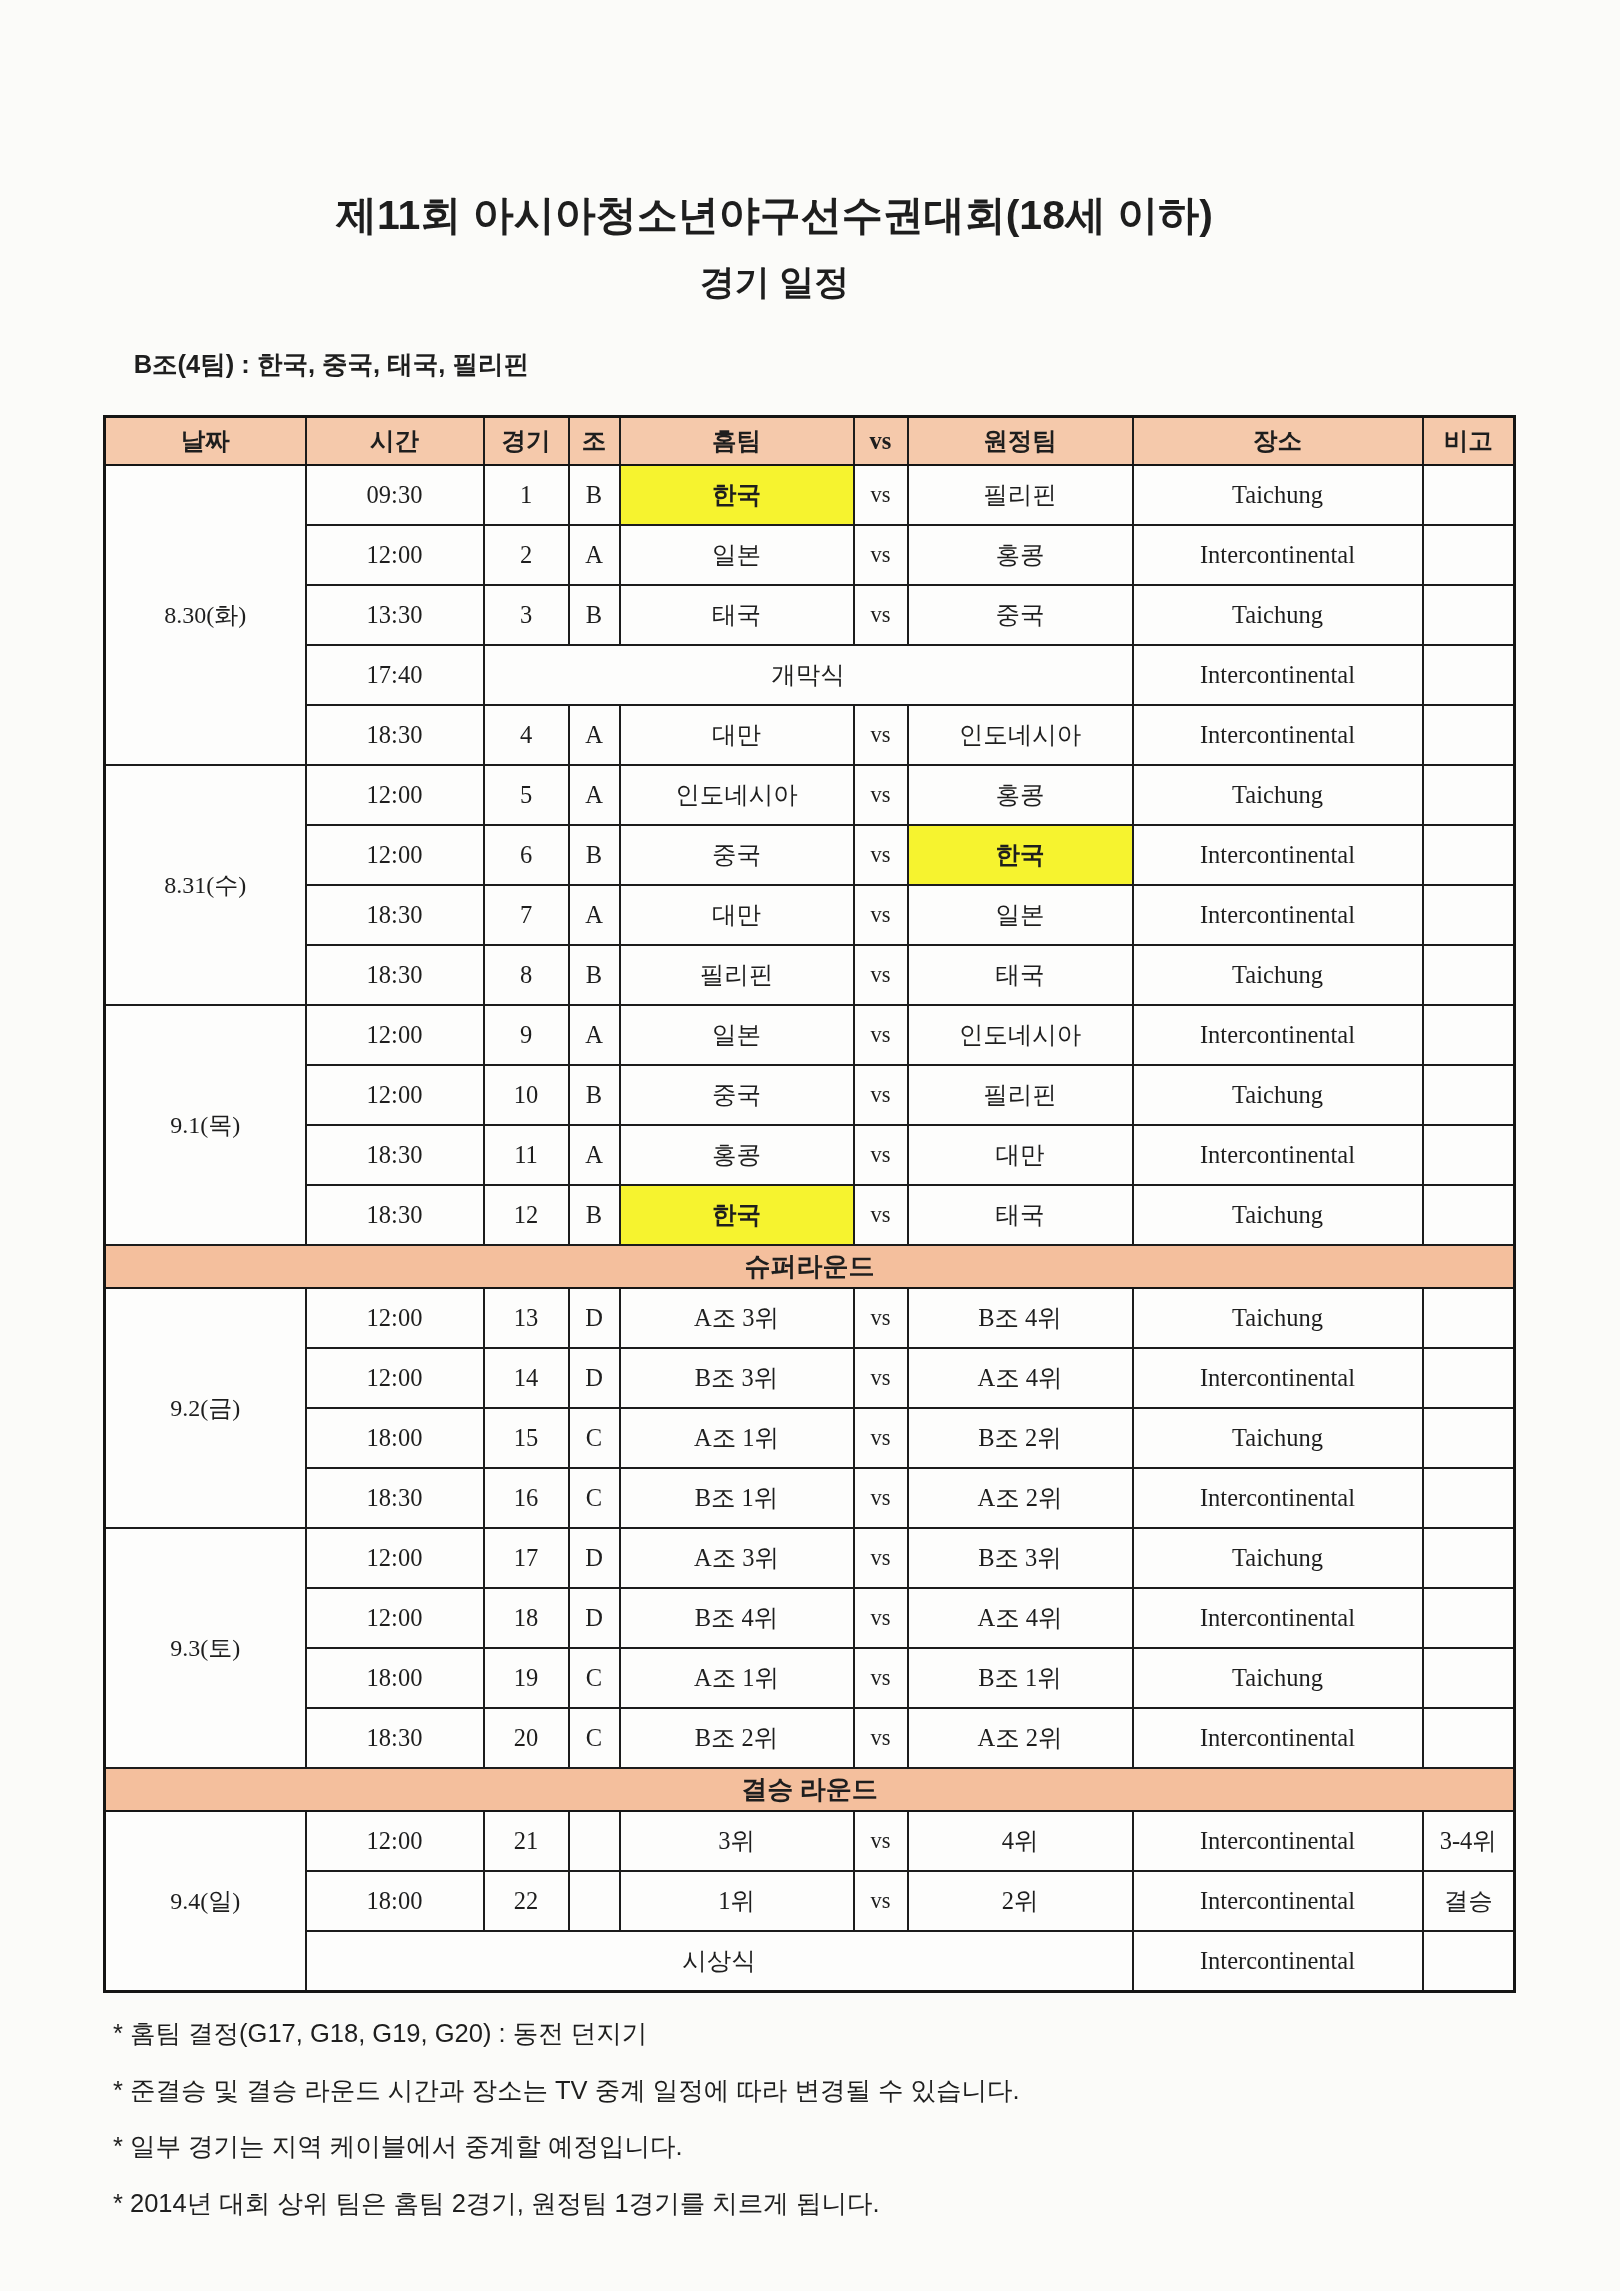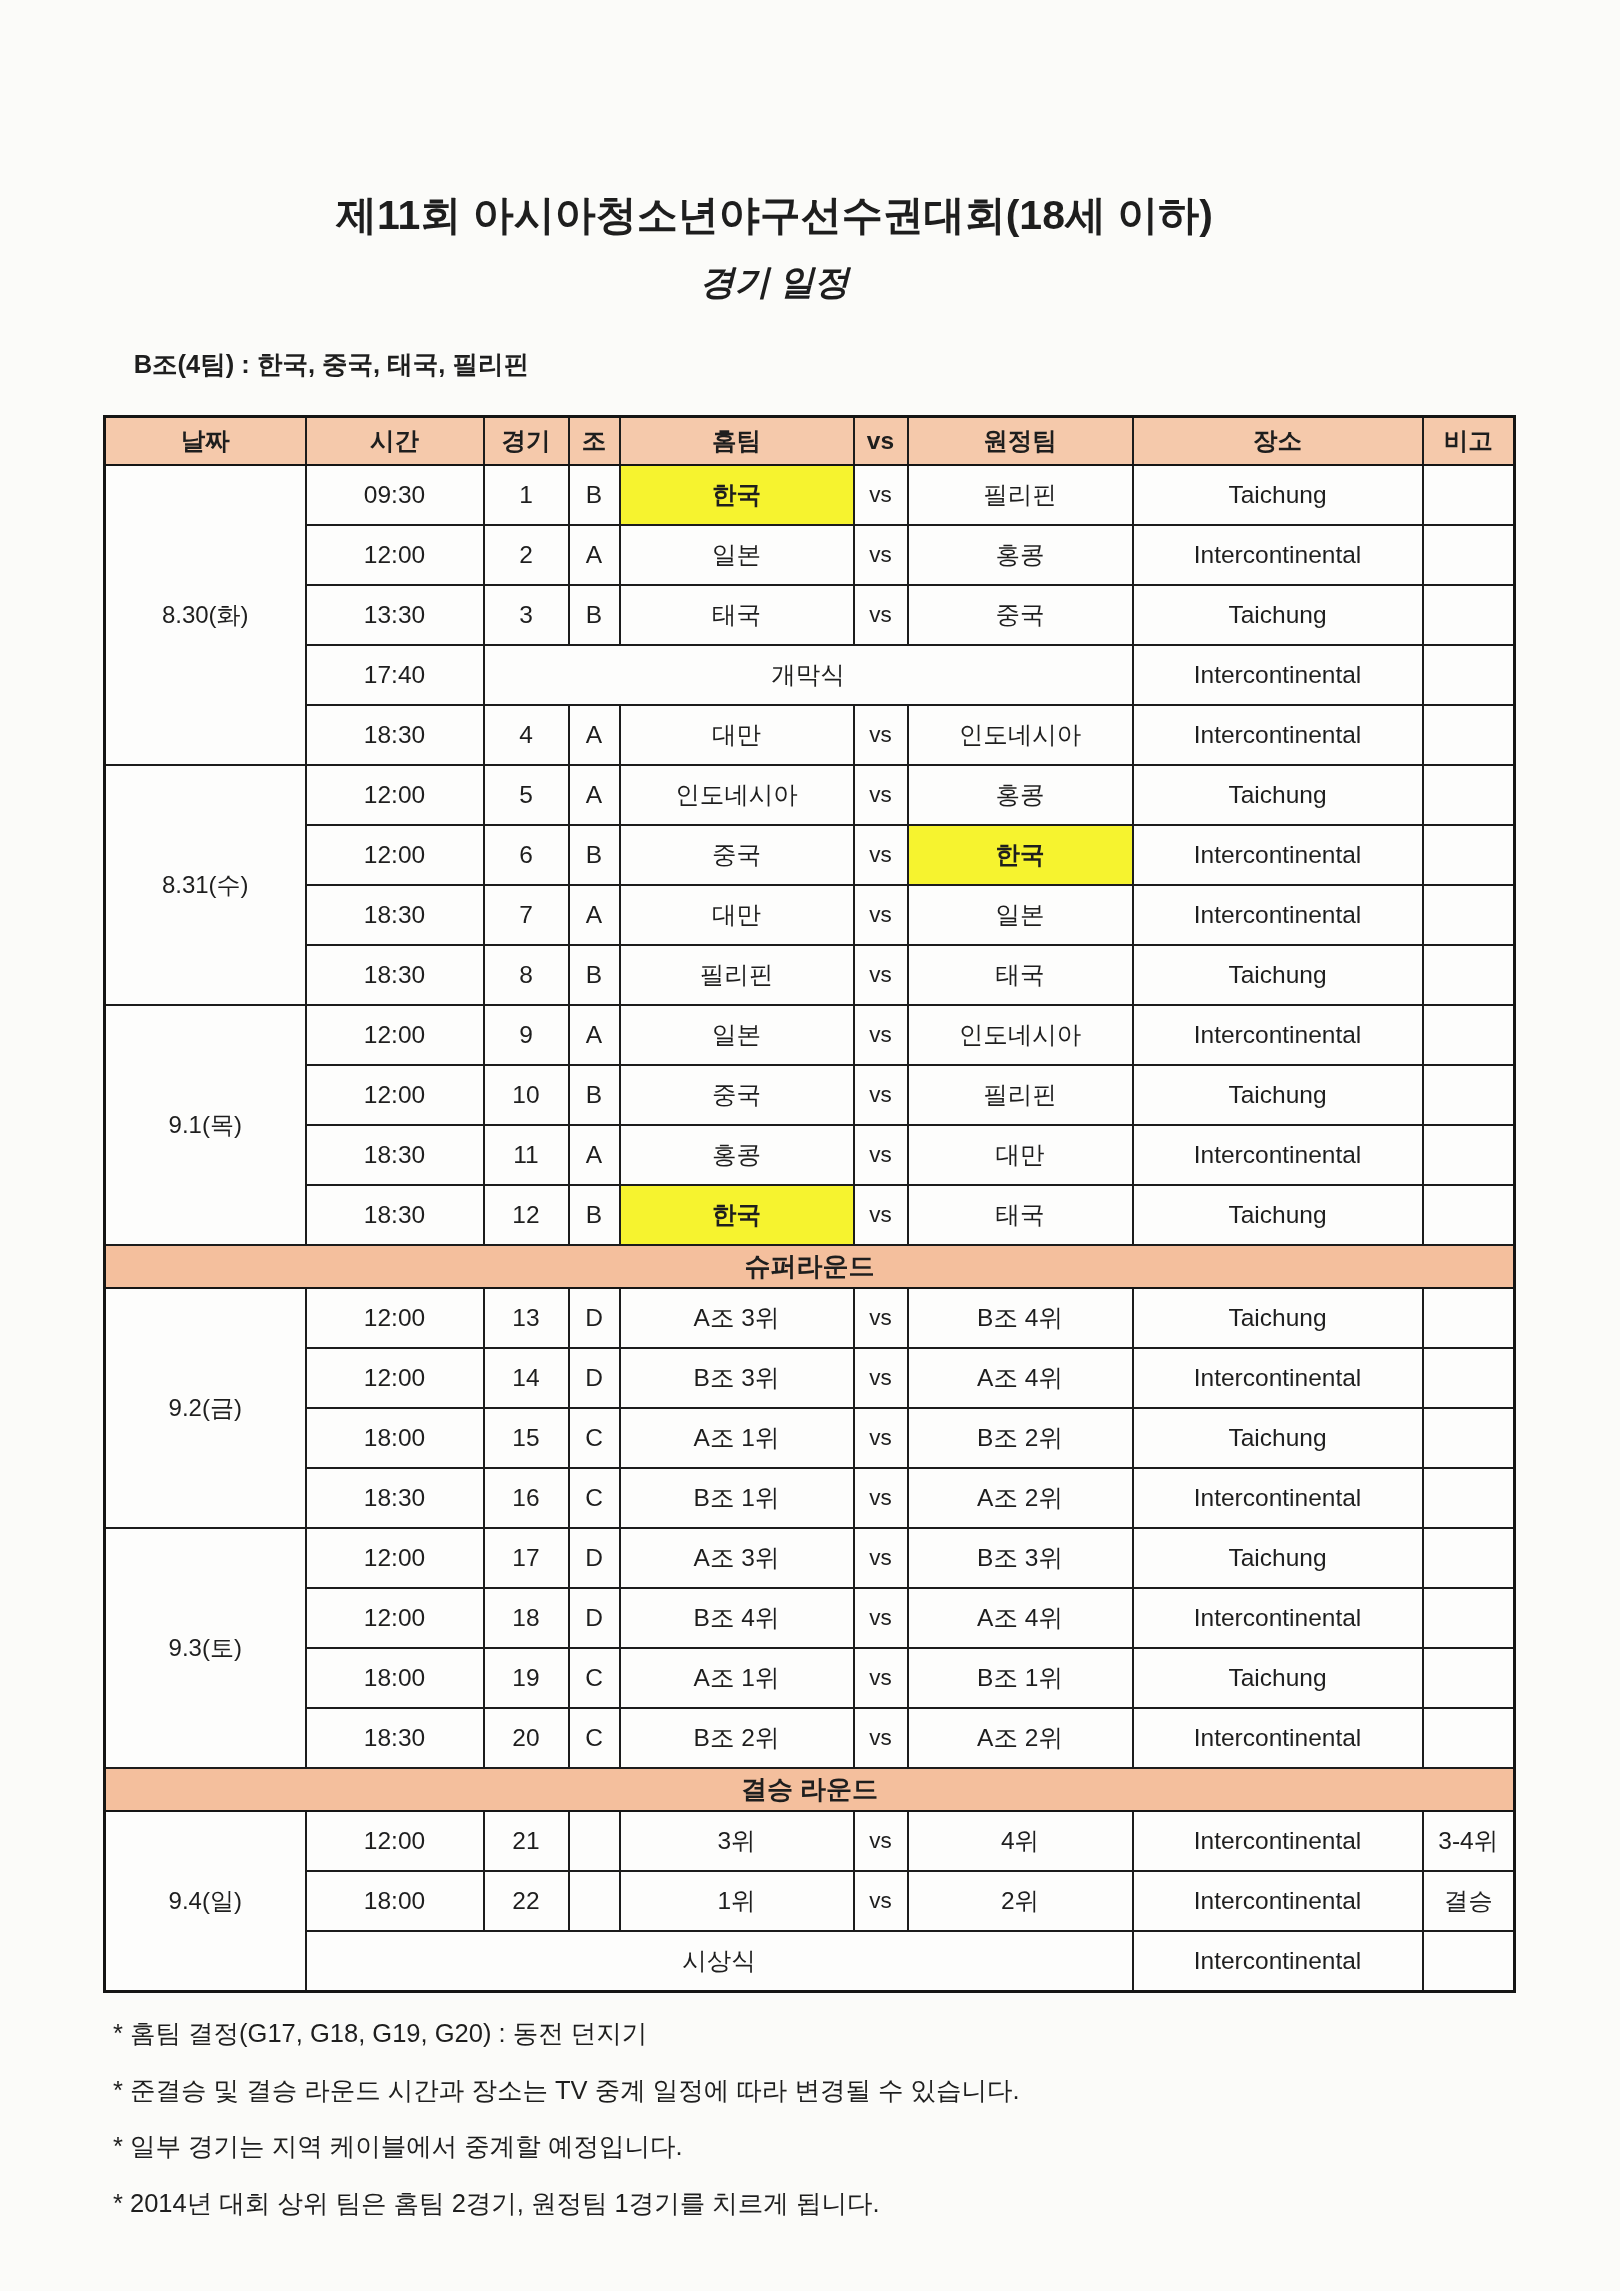--- a/index.html
+++ b/index.html
@@ -7,32 +7,33 @@
     width: 1620px; height: 2292px;
     background: #fbfbf9;
     font-family: "Liberation Sans", "DejaVu Sans", sans-serif;
     color: #1e1e1e;
     position: relative;
   }
   .page { position: absolute; inset: 0; }
 
   .title-block { margin: 188px 0 0 98px; width: 1353px; text-align: center; }
   .doc-title  { font-size: 41px; font-weight: bold; margin: 4px; }
-  .doc-subtitle { font-size: 35px; font-weight: bold; margin: 15.7px 0 0 0; font-style: italic; }
+  .doc-subtitle { font-size: 35px; font-weight: bold; margin: 15.7px 0 0 0; }
 
   .group-notes { margin: 41px 0 0 120px; font-size: 25.5px; }
   .group-notes p { margin: 0 0 23.5px 0; }
   .group-notes p.indent { padding-left: 13.7px; font-weight: bold; }
 
   table.schedule {
     margin: 33px 0 0 103px;
     border-collapse: collapse;
     table-layout: fixed;
     width: 1411px;
     border: 3.9px solid #151515;
+    font-family: Liberation Serif, serif;
   }
   .schedule th, .schedule td {
     border: 2px solid #1c1c1c;
     text-align: center;
     vertical-align: middle;
     overflow: hidden;
     padding: 0;
   }
   .schedule thead th {
     background: var(--header-bg, #f5c9ab);

